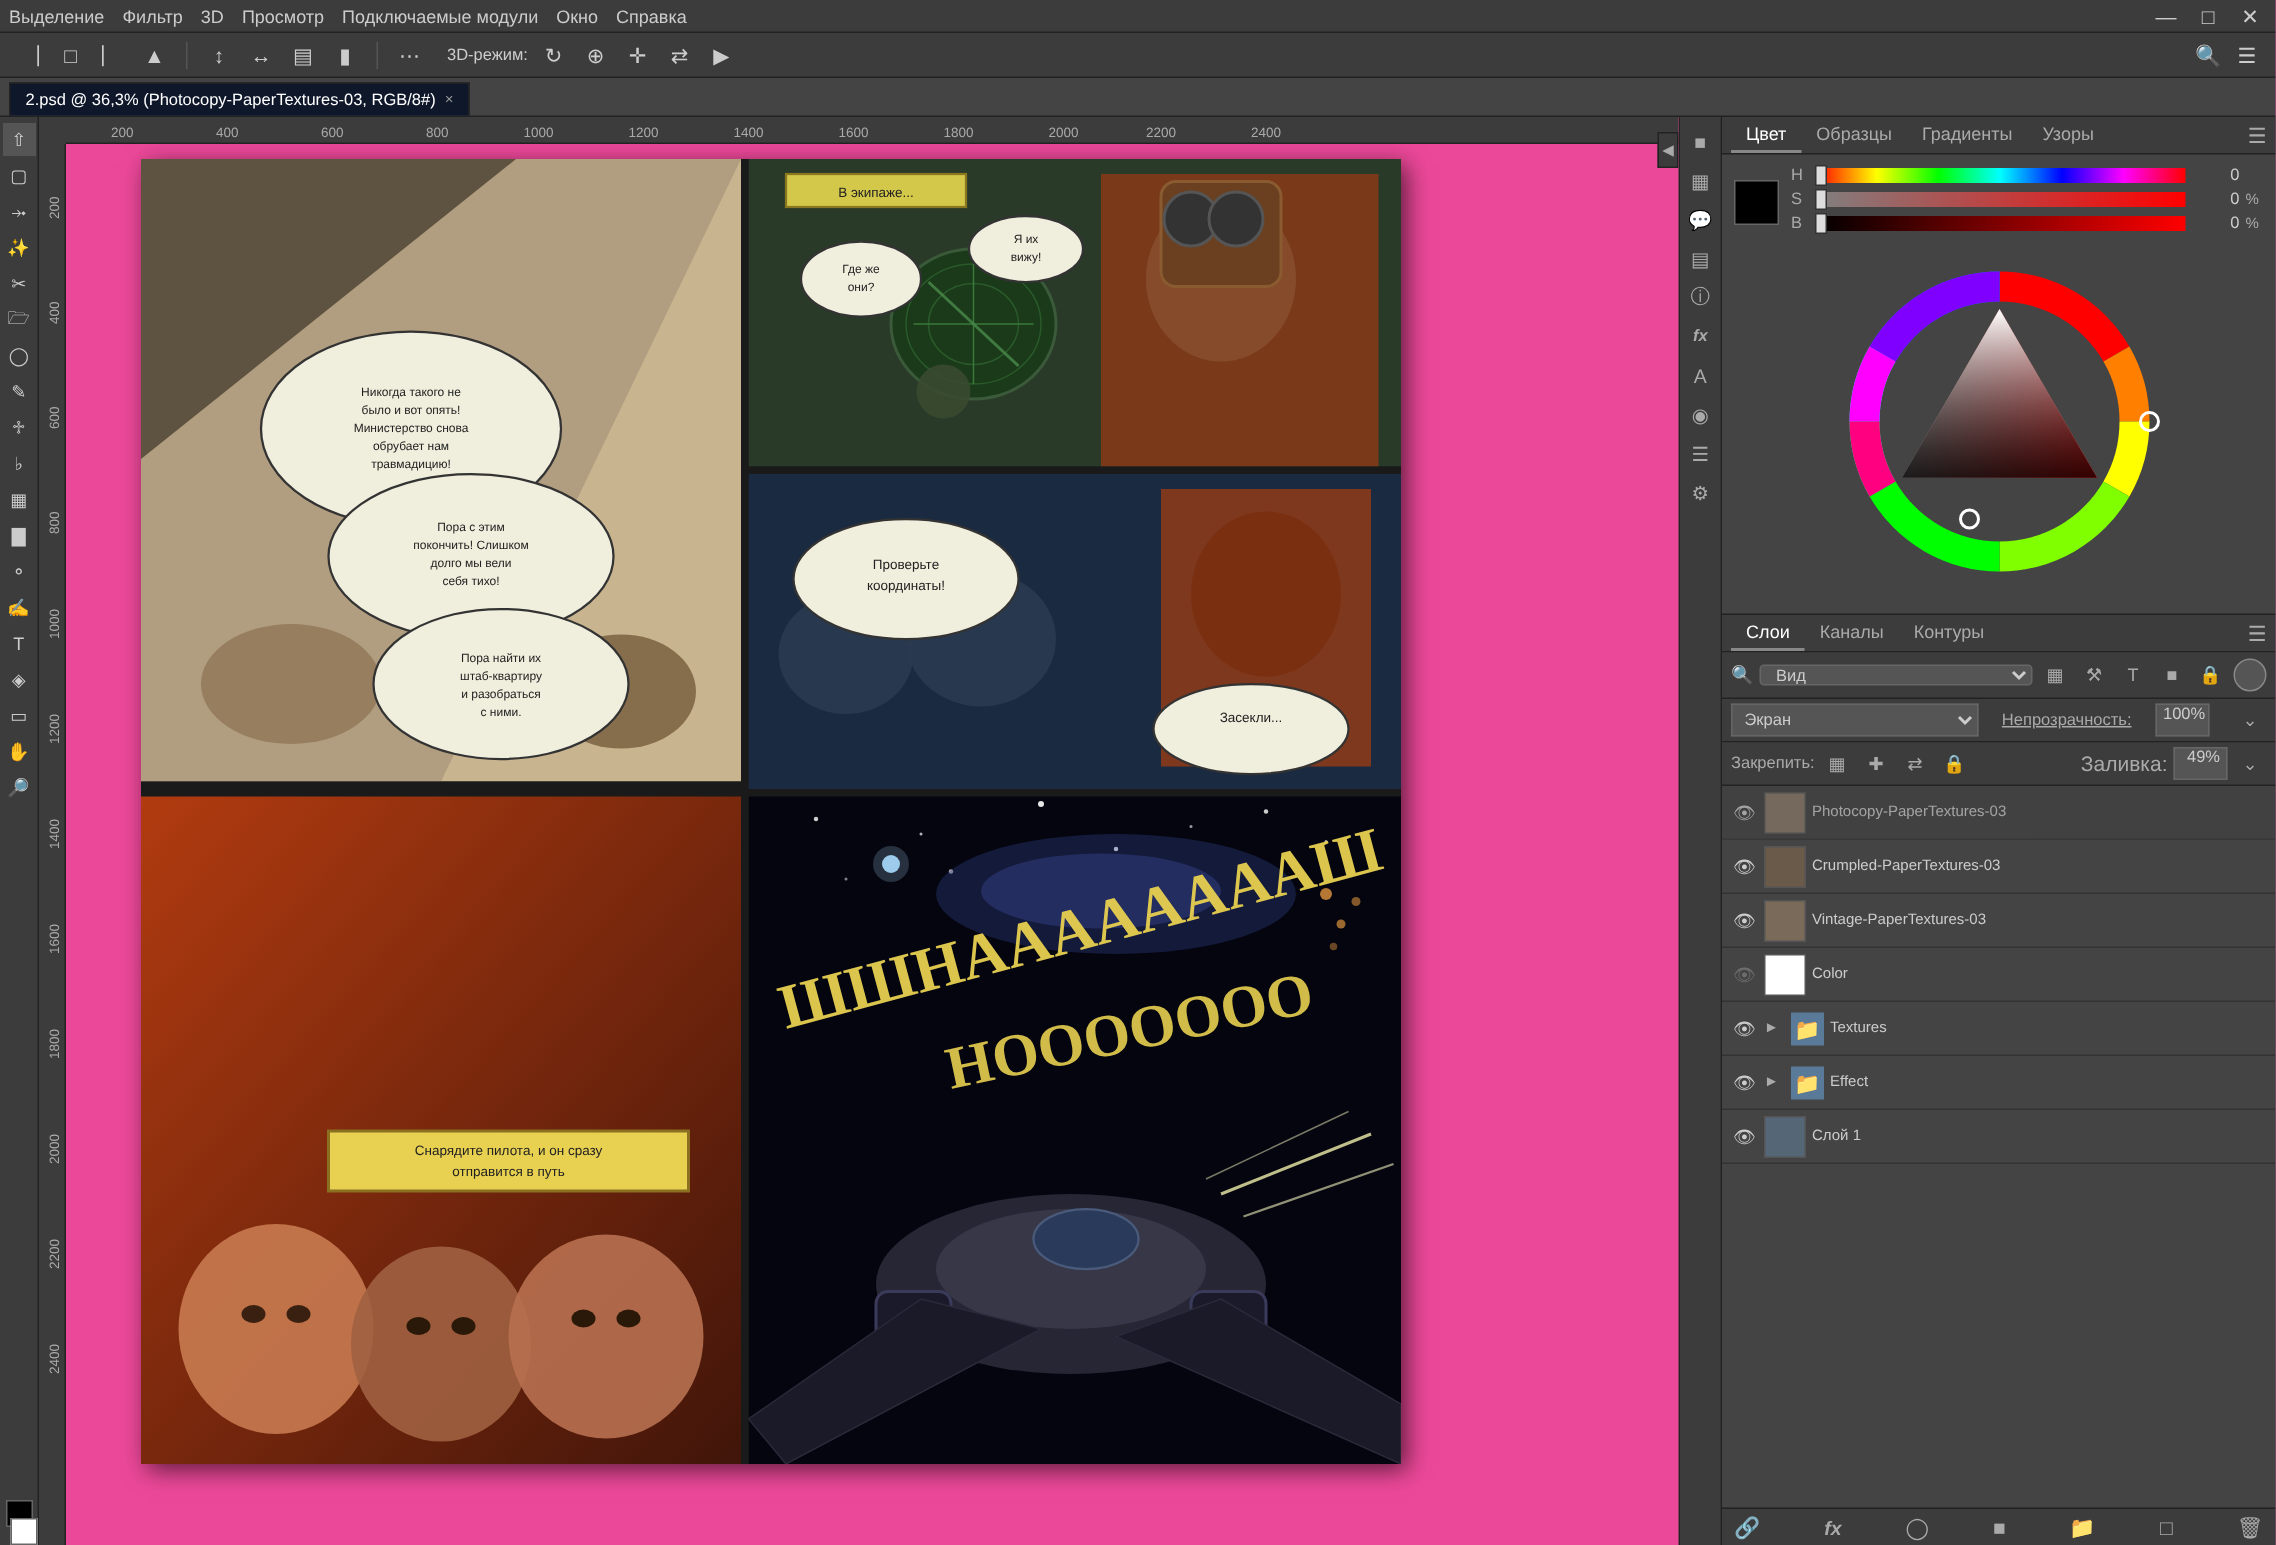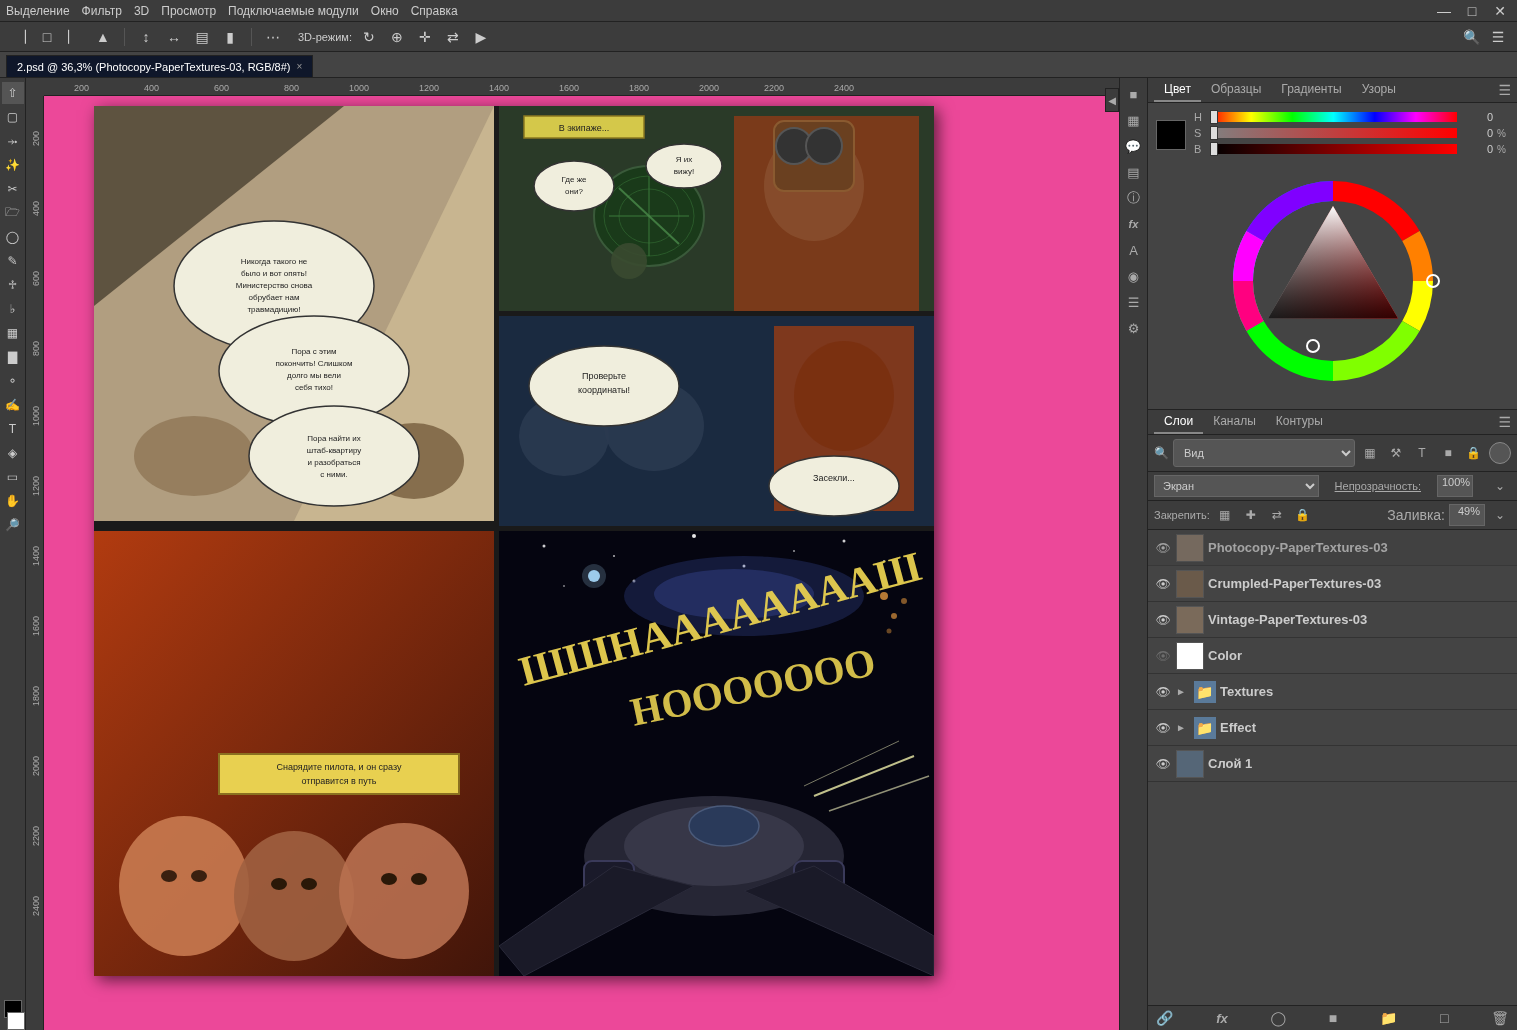--- a/index.html
+++ b/index.html
@@ -62,37 +62,37 @@
 
     
     .color-wheel-container { display: flex; justify-content: center; padding: 6px 0 10px; }
     .color-wheel { width: 220px; height: 220px; position: relative; }
     .color-wheel svg { width: 100%; height: 100%; }
 
     
     .layers-panel { flex: 1; background: #444; display: flex; flex-direction: column; overflow: hidden; }
     .layers-tabs { display: flex; background: #3c3c3c; border-bottom: 1px solid #222; padding: 0 6px; }
     .layers-controls { padding: 4px 6px; display: flex; align-items: center; gap: 4px; background: #3c3c3c; border-bottom: 1px solid #222; }
-    .search-box { flex: 1; height: 28px; background: #555; border: 1px solid #666; color: #ccc; padding: 0 6px; font-size: 11px; border-radius: 3px; }
+    .search-box { flex: 1; height: 14px; background: #555; border: 1px solid #666; color: #ccc; padding: 0 6px; font-size: 11px; border-radius: 3px; }
     .icon-btn { width: 22px; height: 22px; background: transparent; border: none; color: #aaa; cursor: pointer; display: flex; align-items: center; justify-content: center; font-size: 12px; }
 
     .blend-row { display: flex; align-items: center; gap: 16px; padding: 3px 6px; background: #3c3c3c; border-bottom: 1px solid #222; }
     .blend-select { height: 22px; background: #555; border: 1px solid #666; color: #ccc; font-size: 11px; padding: 0 4px; cursor: pointer; flex: 1; }
     .opacity-label { font-size: 11px; color: #aaa; text-decoration: underline; }
     .opacity-value { width: 36px; height: 22px; background: #555; border: 1px solid #666; color: #ccc; font-size: 11px; text-align: right; padding: 0 4px; cursor: pointer; }
 
     .lock-row { display: flex; align-items: center; gap: 4px; padding: 3px 6px; background: #3c3c3c; border-bottom: 1px solid #222; }
     .lock-label { font-size: 11px; color: #aaa; }
     .fill-label { font-size: 14px; color: #aaa; margin-left: auto; }
 
     .layers-list { flex: 1; overflow-y: auto; }
     .layer-item { display: flex; align-items: center; height: 36px; padding: 0 6px; gap: 4px; border-bottom: 1px solid #333; cursor: pointer; }
     .layer-vis { width: 18px; height: 18px; display: flex; align-items: center; justify-content: center; cursor: pointer; color: #ccc; font-size: 12px; }
     .layer-thumb { width: 28px; height: 28px; background: #666; border: 1px solid #555; flex-shrink: 0; overflow: hidden; }
-    .layer-name { flex: 1; font-size: 13px; color: #ccc; font-weight: bold; }
+    .layer-name { flex: 1; font-size: 10px; color: #ccc; }
     .layer-expand { width: 14px; font-size: 10px; color: #aaa; }
     .layer-folder { width: 22px; height: 22px; background: #5a7a9a; display: flex; align-items: center; justify-content: center; font-size: 14px; }
 
     .layers-footer { display: flex; align-items: center; justify-content: space-between; padding: 4px 8px; background: #3c3c3c; border-top: 1px solid #222; }
     .footer-btn { background: none; border: none; color: #aaa; cursor: pointer; font-size: 14px; display: flex; align-items: center; }
 
     
     .side-icon-panel { width: 28px; background: #3c3c3c; display: flex; flex-direction: column; align-items: center; padding-top: 4px; gap: 2px; border-left: 1px solid #222; }
     .side-icon { width: 24px; height: 24px; display: flex; align-items: center; justify-content: center; cursor: pointer; color: #aaa; font-size: 13px; }
 

